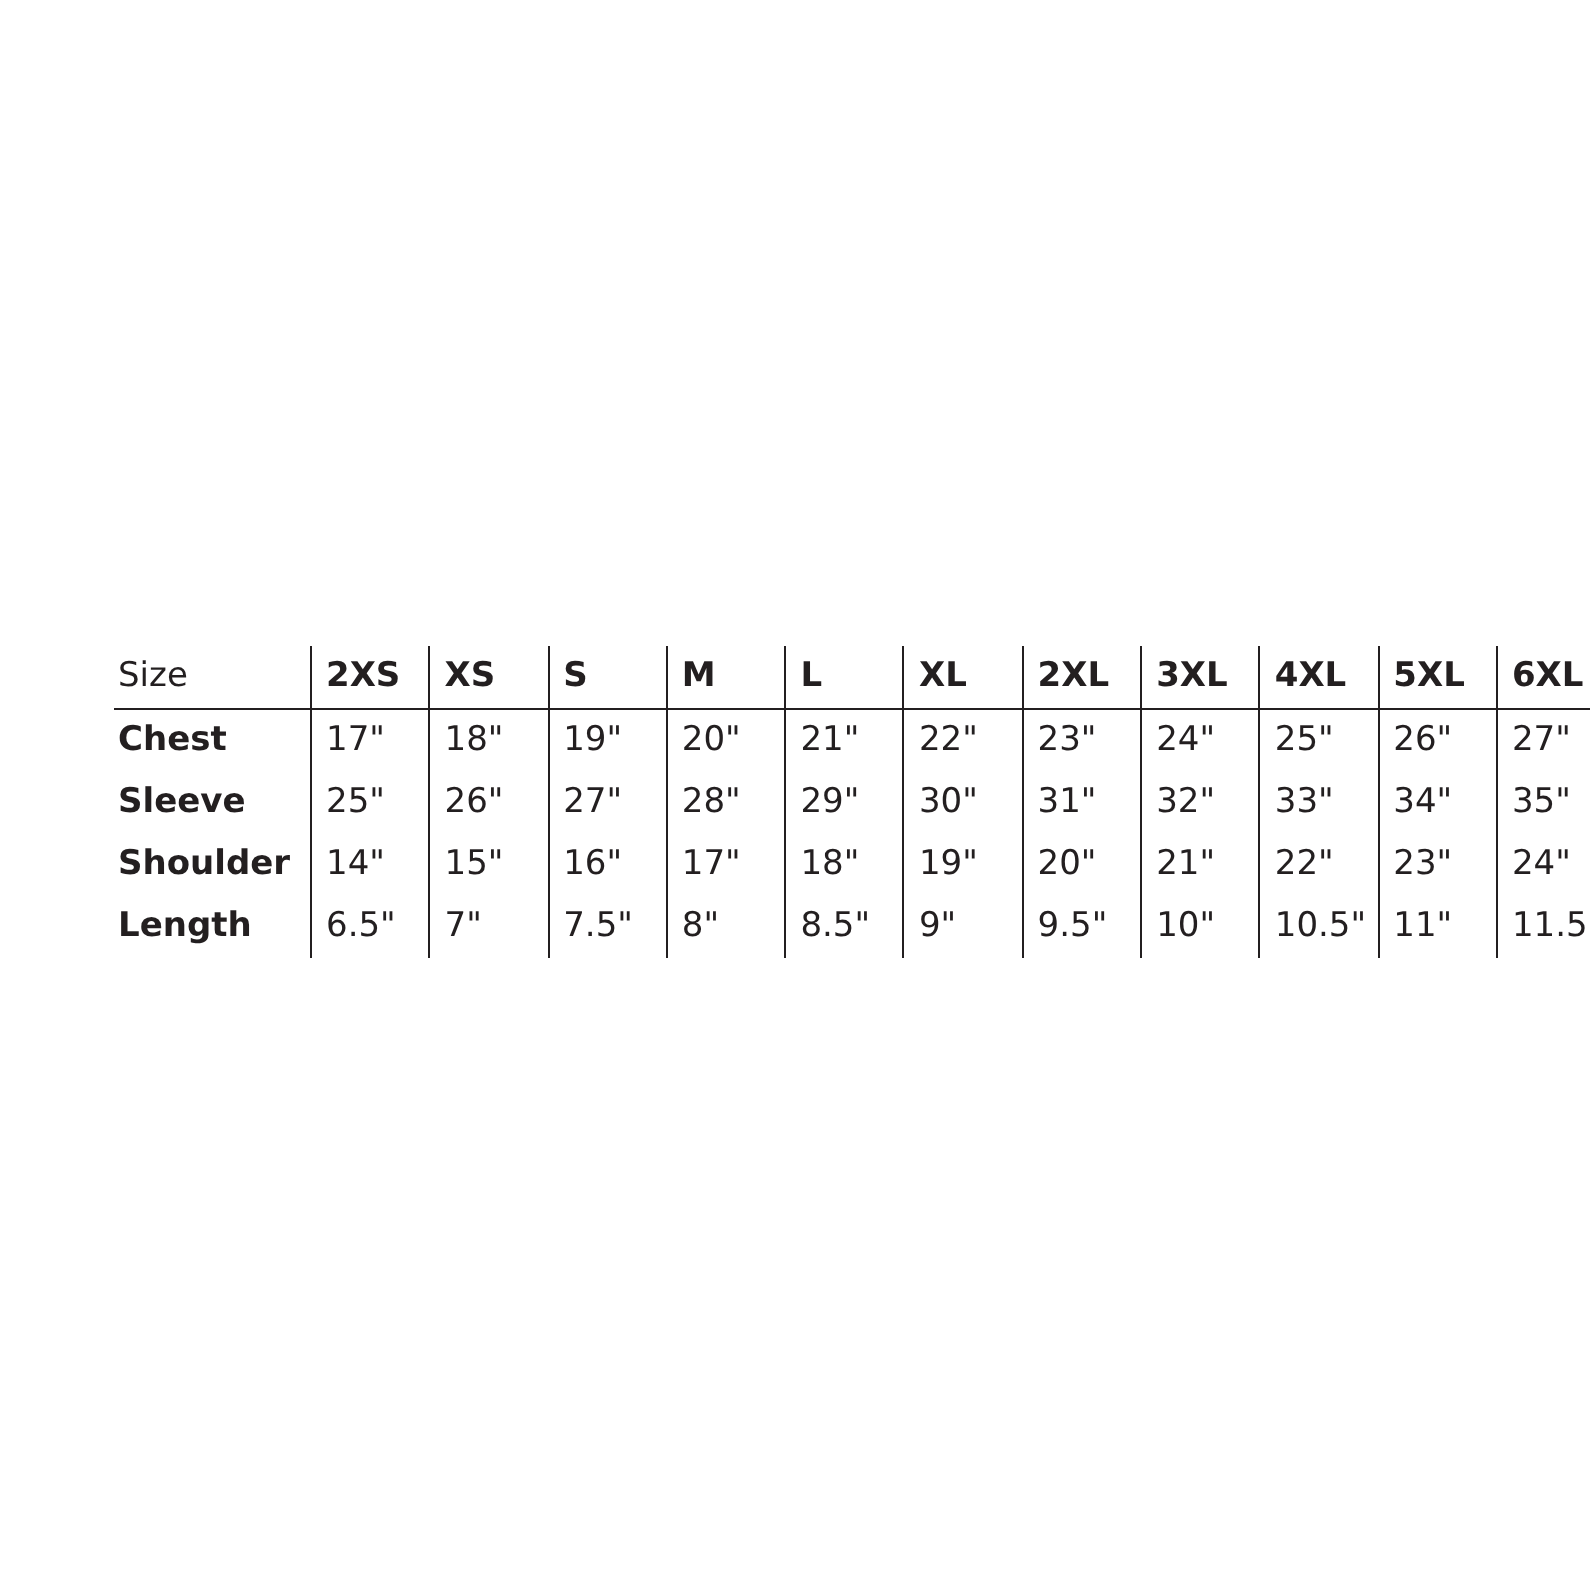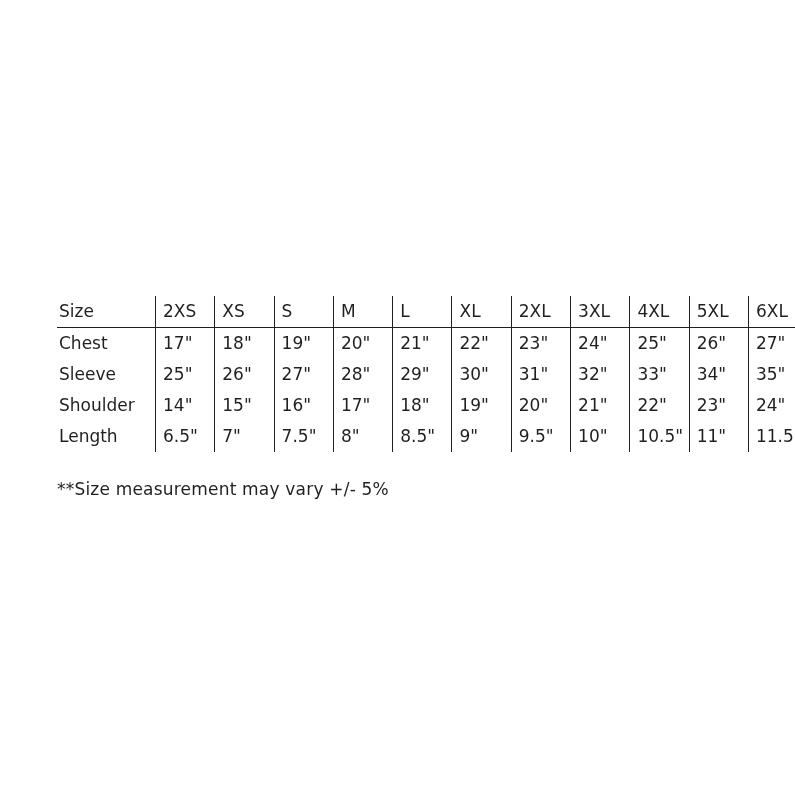--- a/index.html
+++ b/index.html
@@ -19,21 +19,21 @@
     position: absolute;
     left: 0;
     top: 0;
     width: 795px;
     height: 795px;
     background: #ffffff;
   }
   .chart-wrap {
     position: absolute;
     left: 57px;
-    top: 296px;
+    top: 323px;
     width: 660px;
   }
   table.size-chart {
     border-collapse: collapse;
     width: 660px;
     table-layout: fixed;
   }
   table.size-chart td,
   table.size-chart th {
     border-left: 1.3px solid #231f20;
@@ -50,30 +50,30 @@
   table.size-chart tr td:first-child,
   table.size-chart tr th:first-child {
     border-left: none;
     padding-left: 2px;
   }
   table.size-chart tr td:last-child,
   table.size-chart tr th:last-child {
     border-right: none;
   }
   table.size-chart thead th {
-    font-weight: normal;
+    font-weight: bold;
   }
   table.size-chart thead th.label-head {
     font-weight: normal;
   }
   table.size-chart thead tr {
     border-bottom: 1.3px solid #231f20;
   }
   table.size-chart tbody tr td.row-label {
-    font-weight: normal;
+    font-weight: bold;
   }
   .col-label { width: 96px; }
   .col-size  { width: 51.3px; }
   .note {
     position: absolute;
     left: 57px;
     top: 477px;
     font-size: 17px;
     line-height: 24px;
     color: #231f20;
@@ -162,15 +162,14 @@
           <td>10"</td>
           <td>10.5"</td>
           <td>11"</td>
           <td>11.5"</td>
 
         </tr>
       </tbody>
     </table>
   </div>
 
-  <div class="note">**Size measurement may vary +/- 5%</div>
 
 </div>
 
 </body></html>

